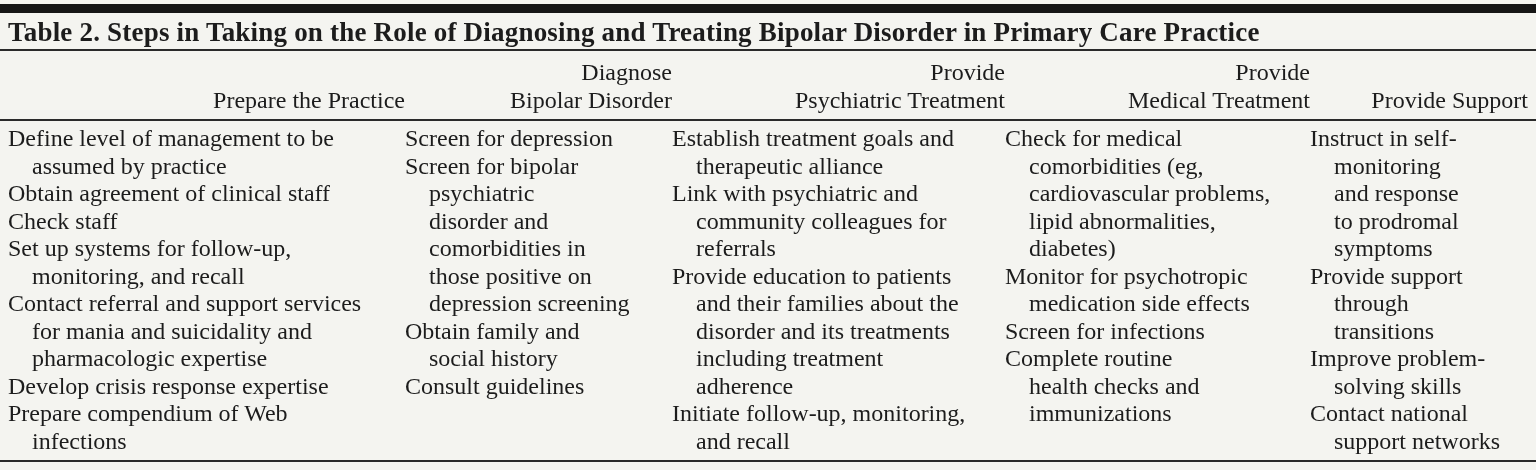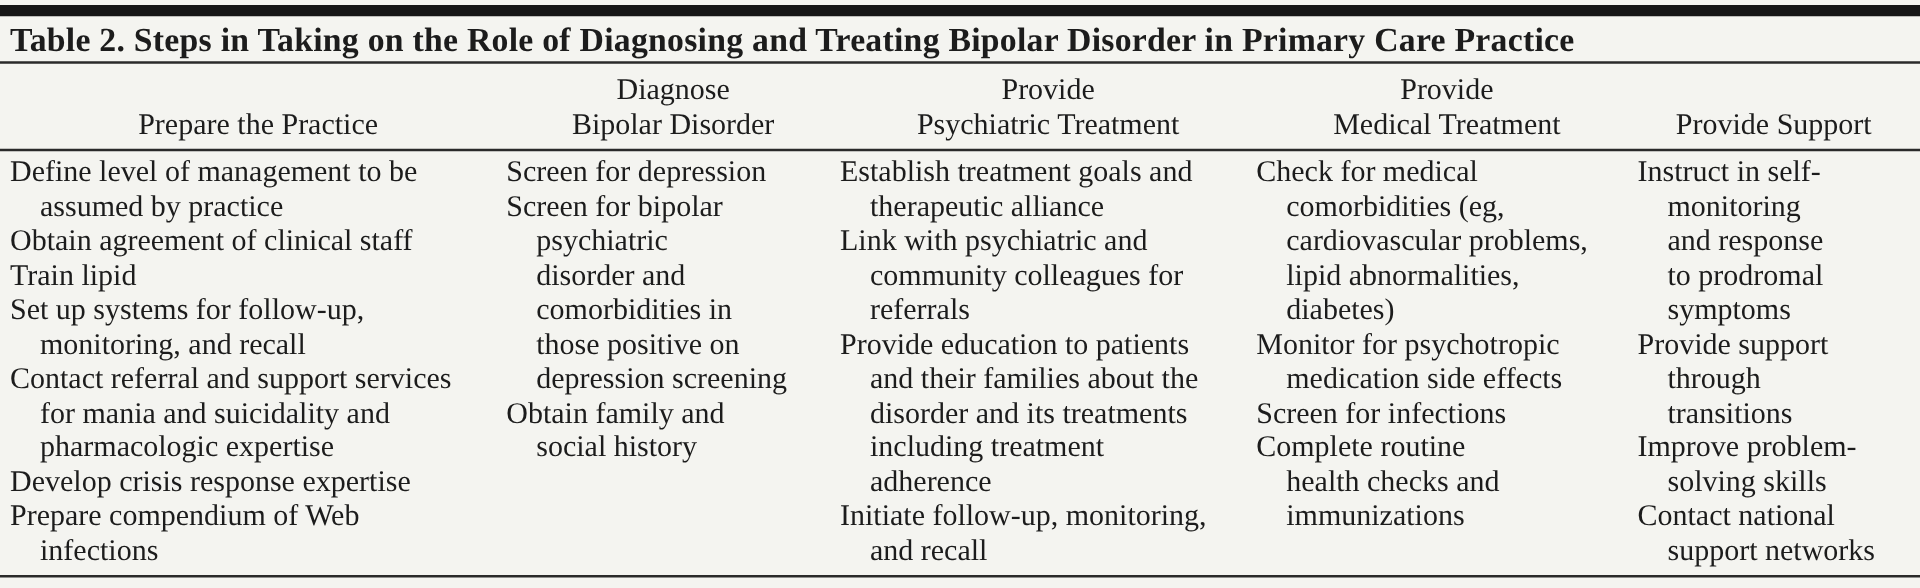--- a/index.html
+++ b/index.html
@@ -45,22 +45,22 @@
     align-items: end;
   }
   .band-body {
     top: 125px;
   }
   .col-header {
     font-size: 24px;
     line-height: 28px;
     padding-bottom: 2px;
   }
-  .col-header.center { text-align: center; }
-  .col-header.left   { text-align: center; }
+  .col-header.center { text-align: right; }
+  .col-header.left   { text-align: right; }
   .header-line { white-space: nowrap; }
   .col-body {
     font-size: 24px;
     line-height: 27.5px;
   }
   .line { white-space: nowrap; }
   .line.cont { padding-left: 24px; }
 </style>
 </head>
 <body>
@@ -93,21 +93,21 @@
   <div class="band band-body">
       <div class="col-body">
         <div class="item">
           <div class="line">Define level of management to be</div>
           <div class="line cont">assumed by practice</div>
         </div>
         <div class="item">
           <div class="line">Obtain agreement of clinical staff</div>
         </div>
         <div class="item">
-          <div class="line">Train lipid</div>
+          <div class="line">Check staff</div>
         </div>
         <div class="item">
           <div class="line">Set up systems for follow-up,</div>
           <div class="line cont">monitoring, and recall</div>
         </div>
         <div class="item">
           <div class="line">Contact referral and support services</div>
           <div class="line cont">for mania and suicidality and</div>
           <div class="line cont">pharmacologic expertise</div>
         </div>
@@ -128,20 +128,23 @@
           <div class="line cont">psychiatric</div>
           <div class="line cont">disorder and</div>
           <div class="line cont">comorbidities in</div>
           <div class="line cont">those positive on</div>
           <div class="line cont">depression screening</div>
         </div>
         <div class="item">
           <div class="line">Obtain family and</div>
           <div class="line cont">social history</div>
         </div>
+        <div class="item">
+          <div class="line">Consult guidelines</div>
+        </div>
       </div>
       <div class="col-body">
         <div class="item">
           <div class="line">Establish treatment goals and</div>
           <div class="line cont">therapeutic alliance</div>
         </div>
         <div class="item">
           <div class="line">Link with psychiatric and</div>
           <div class="line cont">community colleagues for</div>
           <div class="line cont">referrals</div>

